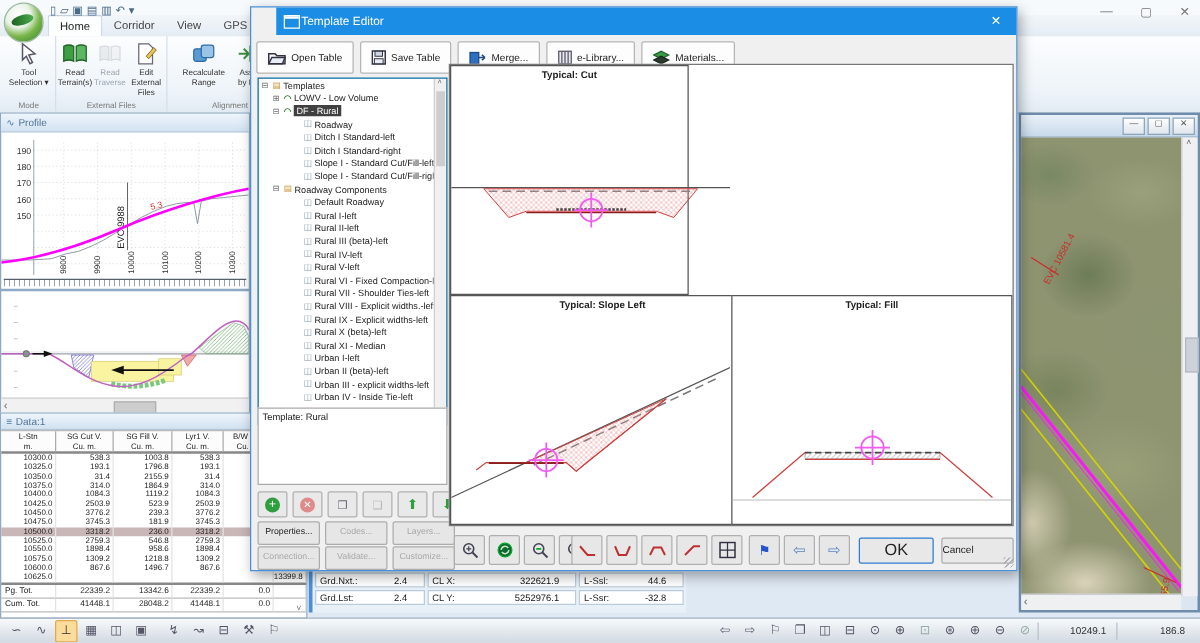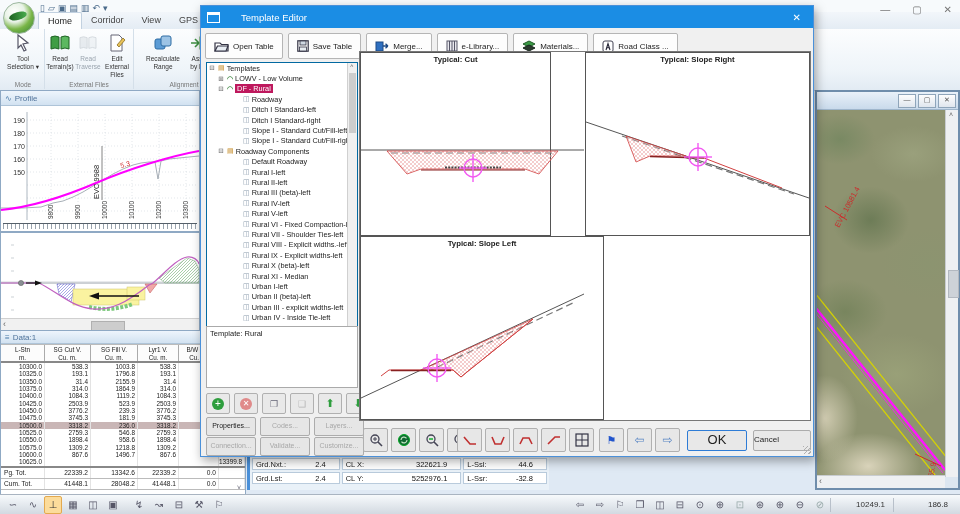--- a/index.html
+++ b/index.html
@@ -92,32 +92,32 @@
   
   .taskbar{left:0;top:494px;width:960px;height:20px;background:linear-gradient(#f7fafc,#d2d9e1);border-top:1px solid #a9b4c1;box-sizing:border-box;display:flex;align-items:center;}
   .tbi{width:16px;height:16px;margin:0 1px;text-align:center;font-size:10px;line-height:16px;color:#556;border:1px solid transparent;}
   .tbi.act{background:#fcdc9b;border:1px solid #e3a94f;border-radius:2px;color:#333;}
   .tbsep{width:6px;}
   .tbval{font-size:8px;color:#333;padding:0 8px;border-left:1px solid #b8c0ca;height:14px;line-height:14px;min-width:46px;text-align:right;}
 
   
   .dialog{left:200px;top:5px;width:614px;height:452px;background:#f0f0f0;border:1px solid #4a90d9;
     box-shadow:2px 4px 10px rgba(0,0,0,.35);z-index:10;box-sizing:border-box;}
-  .dtitle{height:22px;background:#1b8de4;display:flex;align-items:center;padding:0 6px;gap:21px;box-sizing:border-box;}
+  .dtitle{height:22px;background:#1b8de4;display:flex;align-items:center;padding:0 6px;gap:1px;box-sizing:border-box;margin-left:20px;}
   .dtitle .dticon{width:11px;height:9px;border:1px solid #fff;background:#1b8de4;box-shadow:inset 0 2px 0 #fff;}
   .dtitle .dttext{color:#fff;font-size:9.5px;}
   .dtitle .dclose{margin-left:auto;color:#fff;font-size:10px;padding:0 6px;}
   .dtoolbar{position:absolute;left:4px;top:27px;height:25px;display:flex;gap:5px;}
   .dtb{display:flex;align-items:center;gap:4px;background:#fdfdfd;border:1px solid #b5b5b5;border-radius:2px;font-size:8px;color:#222;padding:0 8px;height:24px;}
   .treebox{position:absolute;left:5px;top:56px;width:152px;height:278px;background:#fff;border:1px solid #0369a1;overflow:hidden;box-sizing:border-box;}
   .trow{display:flex;align-items:center;height:10.4px;font-size:7.3px;color:#222;white-space:nowrap;}
   .trow .texp{width:8px;text-align:center;font-size:6.5px;color:#666;}
   .trow .tico{font-size:7px;margin:0 2px;color:#8899aa;}
   .trow.i0{padding-left:1px;} .trow.i1{padding-left:10px;} .trow.i2{padding-left:26px;}
-  .trow.sel .tlabel{background:#be185d;color:#fff;padding:0 2px;}
+  .trow.sel .tlabel{background:#404040;color:#fff;padding:0 2px;}
   .trow .road{color:#2f7d32;font-weight:bold;}
   .trow .fold{color:#c89232;}
   .treescroll{position:absolute;right:0;top:0;width:10px;height:100%;background:#f0f0f0;border-left:1px solid #d0d0d0;box-sizing:border-box;}
   .treescroll .a1{position:absolute;top:0;left:2px;font-size:6px;color:#666;}
   .treescroll .a2{position:absolute;bottom:0;left:2px;font-size:6px;color:#666;}
   .treescroll .tth{position:absolute;top:10px;left:1px;width:7px;height:60px;background:#cdcdcd;}
   .tmplbox{position:absolute;left:5px;top:320px;width:152px;height:62px;background:#fff;border:1px solid #aaa;font-size:7.5px;color:#222;padding:2px 3px;box-sizing:border-box;}
   .iconbtns{position:absolute;left:5px;top:387px;display:flex;gap:4px;}
   .ibtn{width:22px;height:19px;border:1px solid #b0b0b0;background:#e9e9e9;display:flex;align-items:center;justify-content:center;font-size:11px;border-radius:2px;}
   .ibtn .add{color:#fff;background:#2e9e3e;border-radius:50%;width:12px;height:12px;line-height:12px;font-size:10px;text-align:center;}
@@ -652,27 +652,20 @@
           </svg>
         <span>e-Library...</span>
       </div>
       <div class="dtb">
         <svg width="14" height="12" viewBox="0 0 14 12">
             <polygon points="7,1 13,4 7,7 1,4" fill="#3c9a46" stroke="#1f5c26"></polygon>
             <polygon points="7,5 13,8 7,11 1,8" fill="#2b3a2e" stroke="#16241a"></polygon>
           </svg>
         <span>Materials...</span>
       </div>
-      <div class="dtb">
-        <svg width="12" height="13" viewBox="0 0 12 13">
-            <rect x="1" y="1" width="10" height="11" rx="2" fill="#fff" stroke="#445"></rect>
-            <path d="M4 10 L6 3.5 L8 10 M4.8 7.8 H7.2" stroke="#223" stroke-width="1.1" fill="none"></path>
-          </svg>
-        <span>Road Class ...</span>
-      </div>
     </div>
 
     <div class="treebox">
       <div>
         <div class="trow i0">
             <span class="texp">⊟</span>
             <span class="tico fold">▤</span>
             <span class="tlabel">Templates</span>
           </div>
 
@@ -870,50 +863,49 @@
           <polygon points="26,85 46,108 60,103 164,103 178,108 197,85" fill="url(#rh)" stroke="#d04040" stroke-width="0.8"></polygon>
           <line x1="60" y1="104" x2="164" y2="104" stroke="#882020" stroke-width="1"></line>
           <line x1="84" y1="101.5" x2="140" y2="101.5" stroke="#444" stroke-width="2" stroke-dasharray="2 1.2"></line>
           <g stroke="#f25af2" stroke-width="1.4" fill="none">
             <circle cx="112" cy="102" r="9"></circle>
               <line x1="112" y1="88" x2="112" y2="116"></line>
               <line x1="98" y1="102" x2="126" y2="102"></line>
           </g>
         </svg>
       </div>
-      <div class="pcell pc1">
-        <div class="ptitle">Typical: Slope Right</div>
-        <svg width="223" height="168" viewBox="0 0 223 168">
-          <line x1="0" y1="56" x2="223" y2="132" stroke="#555" stroke-width="1"></line>
-          <line x1="36" y1="70" x2="208" y2="128" stroke="#777" stroke-width="1.2" stroke-dasharray="7 4"></line>
-          <polygon points="40,70 50,96 64,90 100,90" fill="url(#rh)" stroke="#d04040" stroke-width="0.8"></polygon>
-          <line x1="64" y1="90.5" x2="118" y2="92" stroke="#882020" stroke-width="1.4"></line>
-          <line x1="118" y1="92" x2="196" y2="122" stroke="#d04040" stroke-width="1"></line>
-          <g stroke="#f25af2" stroke-width="1.4" fill="none">
-            <circle cx="112" cy="91" r="9"></circle>
-              <line x1="112" y1="77" x2="112" y2="105"></line>
-              <line x1="98" y1="91" x2="126" y2="91"></line>
-          </g>
-        </svg>
-      </div>
       <div class="pcell pc2">
         <div class="ptitle">Typical: Slope Left</div>
         <svg width="223" height="168" viewBox="0 0 223 168">
           <line x1="0" y1="148" x2="223" y2="44" stroke="#555" stroke-width="1"></line>
           <line x1="66" y1="122" x2="214" y2="52" stroke="#777" stroke-width="1.2" stroke-dasharray="7 4"></line>
           <polygon points="60,120 172,69 106,122 100,127 92,120" fill="url(#rh)" stroke="#d04040" stroke-width="0.8"></polygon>
           <path d="M20,126 L28,120 L92,120 L100,127 L106,122 L172,69" fill="none" stroke="#d04040" stroke-width="1"></path>
           <line x1="30" y1="120.5" x2="90" y2="120.5" stroke="#882020" stroke-width="1.4"></line>
           <g stroke="#f25af2" stroke-width="1.4" fill="none">
             <circle cx="76" cy="118" r="9"></circle>
               <line x1="76" y1="104" x2="76" y2="132"></line>
               <line x1="62" y1="118" x2="90" y2="118"></line>
           </g>
         </svg>
       </div>
+      <div class="pcell pc3">
+        <div class="ptitle">Typical: Fill</div>
+        <svg width="223" height="168" viewBox="0 0 223 168">
+          <line x1="0" y1="150" x2="223" y2="150" stroke="#bbb" stroke-width="0.8"></line>
+          <polygon points="58,112 166,112 166,117 58,117" fill="url(#gh)" stroke="#888" stroke-width="0.5"></polygon>
+          <line x1="58" y1="112" x2="166" y2="112" stroke="#444" stroke-width="1.4" stroke-dasharray="5 3"></line>
+          <path d="M16,148 L58,112 M166,112 L208,148 M58,117.5 L166,117.5" fill="none" stroke="#d04040" stroke-width="1"></path>
+          <g stroke="#f25af2" stroke-width="1.4" fill="none">
+            <circle cx="112" cy="108" r="9"></circle>
+              <line x1="112" y1="94" x2="112" y2="122"></line>
+              <line x1="98" y1="108" x2="126" y2="108"></line>
+          </g>
+        </svg>
+      </div>
     </div>
 
     <div class="dzoombar">
       <div class="zbtn">
         <svg width="14" height="14" viewBox="0 0 14 14">
             <circle cx="6" cy="6" r="4" fill="none" stroke="#445" stroke-width="1.3"></circle>
             <line x1="9" y1="9" x2="13" y2="13" stroke="#445" stroke-width="1.6"></line>
             <path d="M4 6h4M6 4v4" stroke="#445" stroke-width="1"></path>
           </svg>
       </div>

